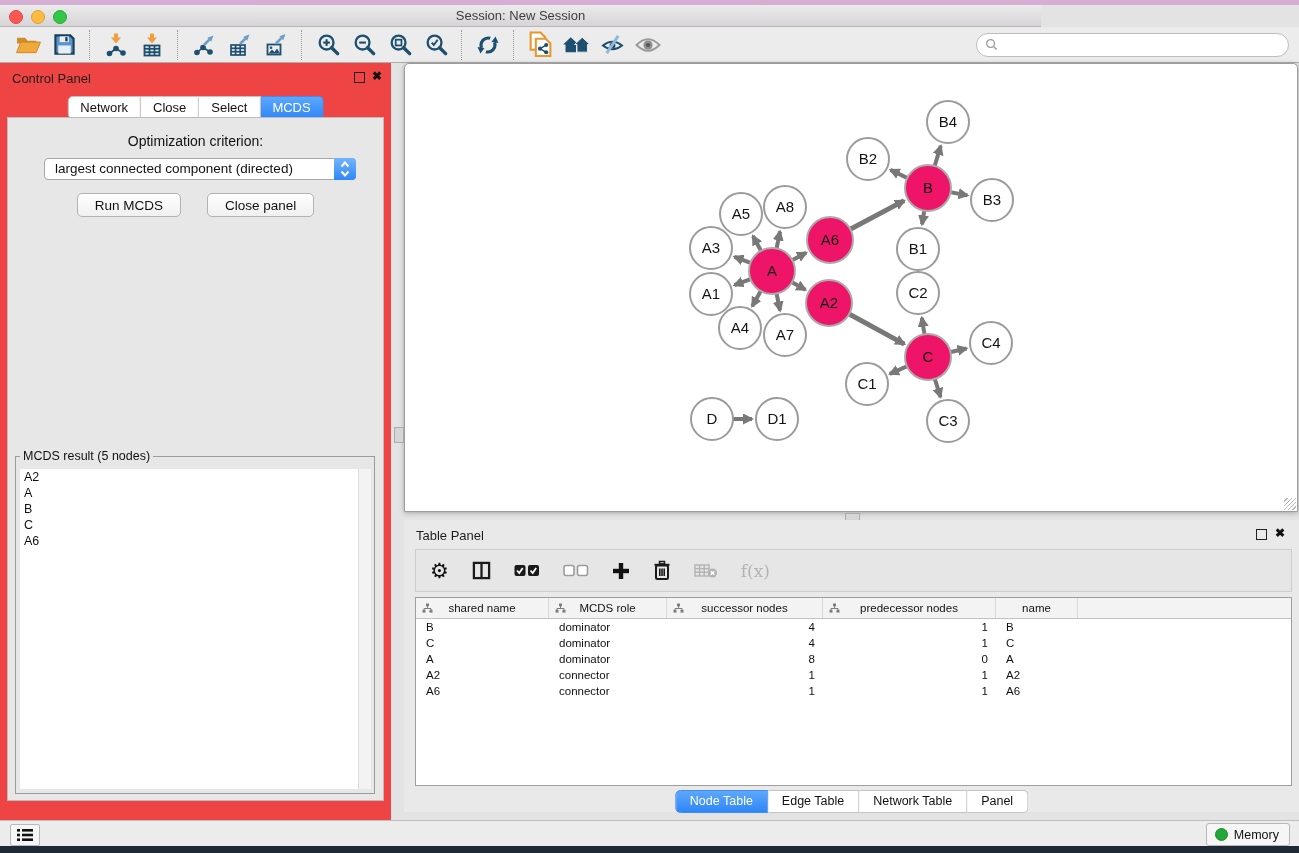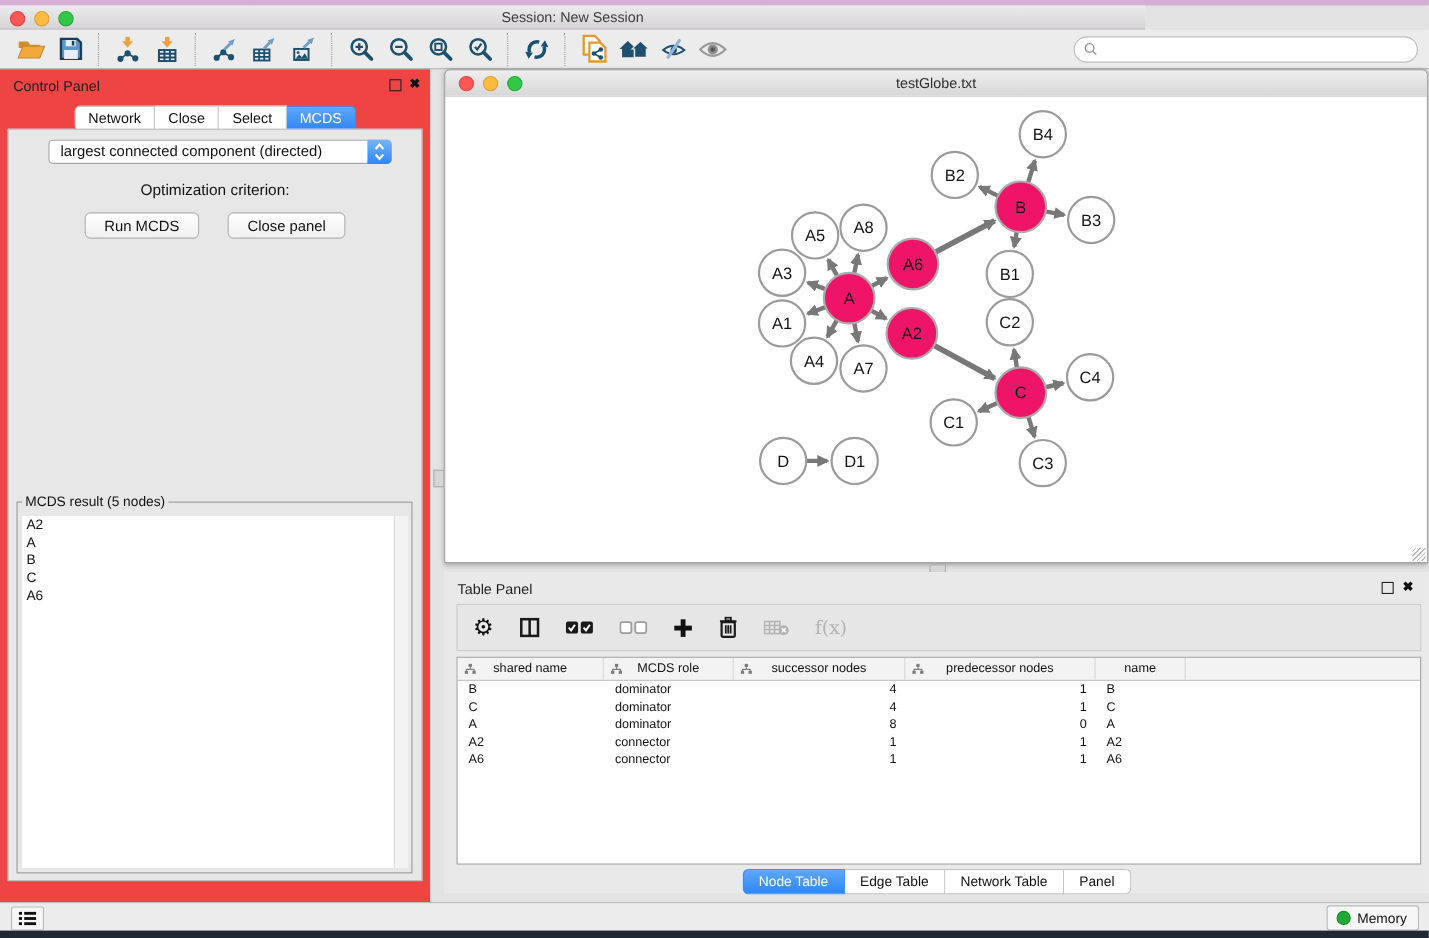--- a/index.html
+++ b/index.html
@@ -275,57 +275,49 @@
     <span class="float-ic" id="cp-float"></span>
     <span class="close-ic" id="cp-close">✖</span>
   </div>
   <div class="seg-tabs" id="cp-tabs">
     <span class="seg">Network</span>
     <span class="seg">Close</span>
     <span class="seg">Select</span>
     <span class="seg active">MCDS</span>
   </div>
   <div id="cp-content">
+    <div id="opt-label">Optimization criterion:</div>
     <div id="criterion">
       <div class="dd-text">largest connected component (directed)</div>
       <div class="dd-stepper">
         <svg viewBox="0 0 10 18" width="10" height="18">
             <path d="M1.5 6.5 L5 2.5 L8.5 6.5" stroke="#fff" stroke-width="2" fill="none"></path>
             <path d="M1.5 11.5 L5 15.5 L8.5 11.5" stroke="#fff" stroke-width="2" fill="none"></path>
           </svg>
       </div>
     </div>
-    <div id="opt-label">Optimization criterion:</div>
     <div class="btn-row">
       <div class="mac-btn">Run MCDS</div>
       <div class="mac-btn">Close panel</div>
     </div>
     <div id="mcds-box">
       <span id="mcds-legend">MCDS result (5 nodes)</span>
       <div id="mcds-list">
           <div class="result-item">A2</div>
           <div class="result-item">A</div>
           <div class="result-item">B</div>
           <div class="result-item">C</div>
           <div class="result-item">A6</div>
         </div>
       <div id="mcds-scroll"></div>
     </div>
   </div>
 </section>
 
 <section id="network-window">
-  <div id="nw-titlebar">
-    <div class="lights">
-      <span class="tl red"></span>
-      <span class="tl yellow"></span>
-      <span class="tl green"></span>
-    </div>
-    <span>testGlobe.txt</span>
-  </div>
   <div id="nw-canvas">
     <svg id="graph" width="892" height="424" viewBox="0 0 892 424">
         <defs>
           <marker id="arrow" markerUnits="userSpaceOnUse" markerWidth="14" markerHeight="12" refX="9" refY="5.5" orient="auto">
             <path d="M0 0 L11 5.5 L0 11 Z" fill="#787878"></path>
           </marker>
         </defs>
         <line x1="367" y1="183" x2="329.3924321598448" y2="197.17990262825523" stroke="#787878" stroke-width="4" marker-end="url(#arrow)"></line>
         <line x1="367" y1="183" x2="329.3924321598448" y2="168.82009737174477" stroke="#787878" stroke-width="4" marker-end="url(#arrow)"></line>
         <line x1="367" y1="183" x2="347.238368917691" y2="218.20040536536297" stroke="#787878" stroke-width="4" marker-end="url(#arrow)"></line>

